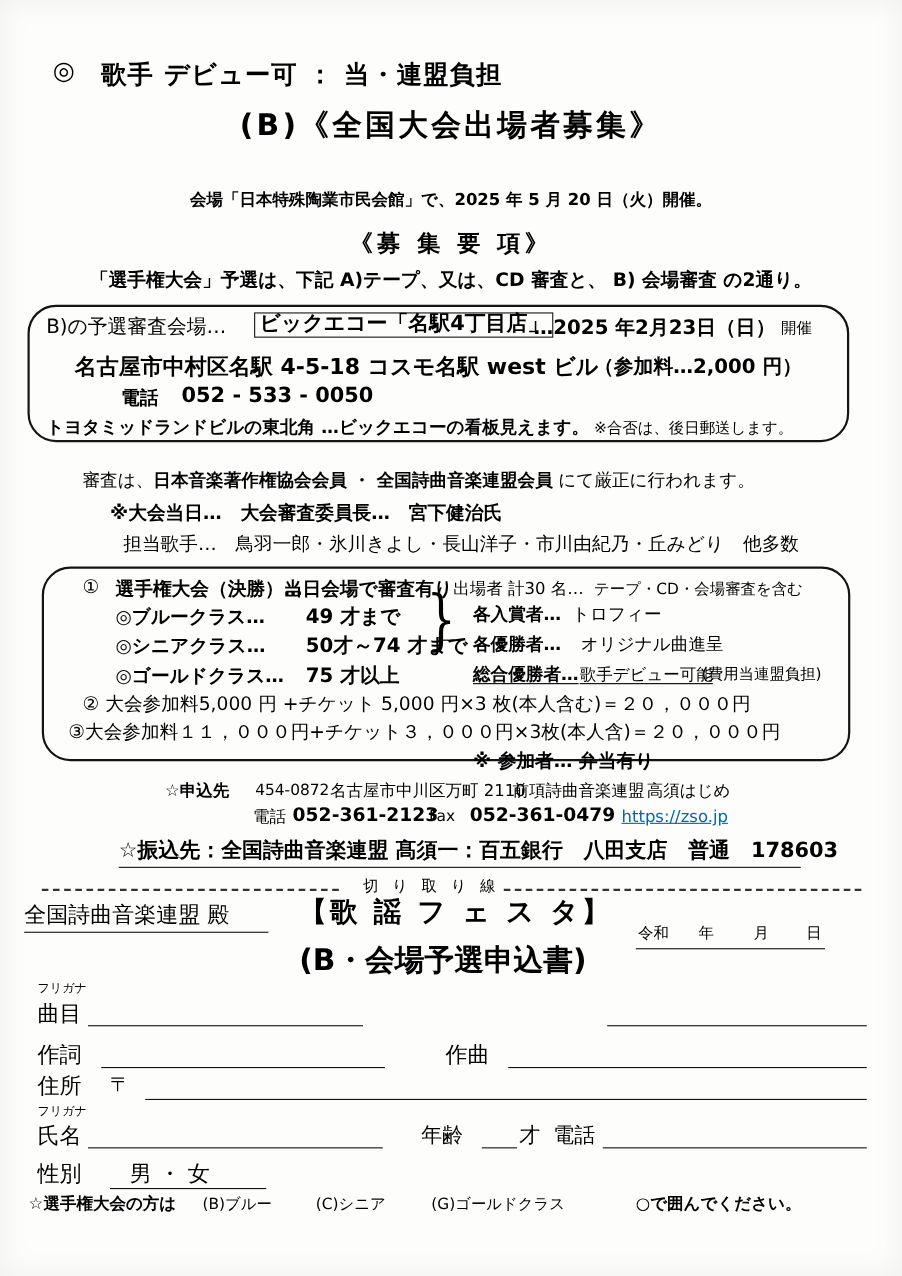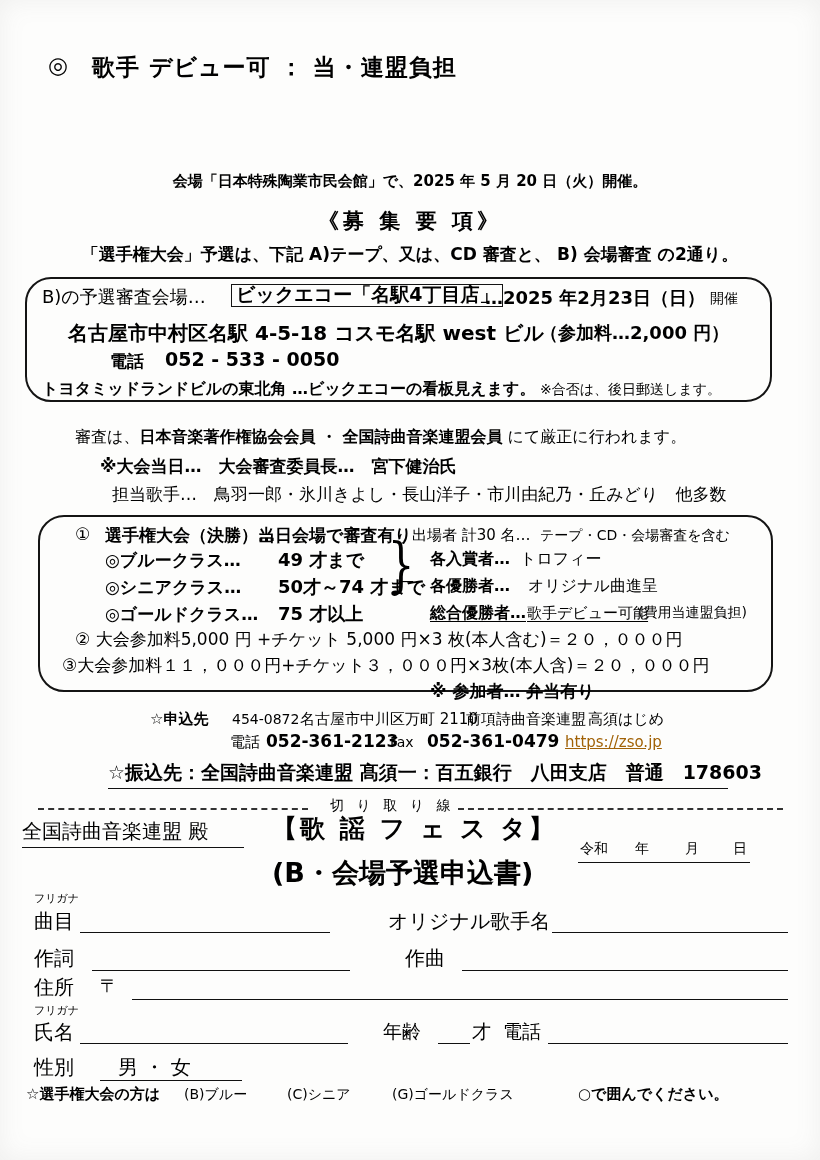--- a/index.html
+++ b/index.html
@@ -66,30 +66,31 @@
     height: 0;
   }
   .brace {
     position: absolute;
     font-size: 60px;
     line-height: 1;
     font-family: "DejaVu Serif", serif;
     transform: scaleX(0.7);
   }
   .tiny { font-size: 11px; font-weight: normal; letter-spacing: 0px; }
-  .link { color: #a16207; text-decoration: underline; }
+  .link { color: #0369a1; text-decoration: underline; }
 </style>
 </head>
 <body>
 
 <div id="page">
 
   <div class="abs line-h1" style="left:48px; top:52px;">◎</div>
   <div class="abs line-h1 ls1" style="left:92px; top:52px;">歌手 デビュー可 ： 当・連盟負担</div>
 
+  <div class="abs ctr line-h2 ls3" style="top:96px;">(B)《全国大会出場者募集》</div>
 
 
   <div class="abs ctr line-sm" style="top:172px;">会場「日本特殊陶業市民会館」で、2025 年 5 月 20 日（火）開催。</div>
 
   <div class="abs ctr" style="top:207px; font-size:21px; font-weight:bold; letter-spacing:4px;">《募 集 要 項》</div>
 
   <div class="abs ctr" style="top:243px; font-size:17px; font-weight:bold;">「選手権大会」予選は、下記 A)テープ、又は、CD 審査と、 B) 会場審査 の2通り。</div>
 
   <div class="roundbox" style="left:25px; top:277px; width:747px; height:125px;"></div>
 
@@ -179,21 +180,20 @@
   <div class="abs" style="left:580px; top:840px; font-size:14px;">令和</div>
   <div class="abs" style="left:635px; top:840px; font-size:14px;">年</div>
   <div class="abs" style="left:685px; top:840px; font-size:14px;">月</div>
   <div class="abs" style="left:733px; top:840px; font-size:14px;">日</div>
   <div class="rule" style="left:578px; top:862px; width:172px;"></div>
 
   <div class="abs tiny" style="left:34px; top:891px;">フリガナ</div>
   <div class="abs" style="left:34px; top:908px; font-size:20px;">曲目</div>
   <div class="rule" style="left:80px; top:932px; width:250px;"></div>
 
-  <div class="abs" style="left:388px; top:908px; font-size:20px;">オリジナル歌手名</div>
   <div class="rule" style="left:552px; top:932px; width:236px;"></div>
 
   <div class="abs" style="left:34px; top:945px; font-size:20px;">作詞</div>
   <div class="rule" style="left:92px; top:970px; width:258px;"></div>
 
   <div class="abs" style="left:405px; top:945px; font-size:20px;">作曲</div>
   <div class="rule" style="left:462px; top:970px; width:326px;"></div>
 
   <div class="abs" style="left:34px; top:974px; font-size:20px;">住所</div>
   <div class="abs" style="left:100px; top:974px; font-size:18px;">〒</div>

